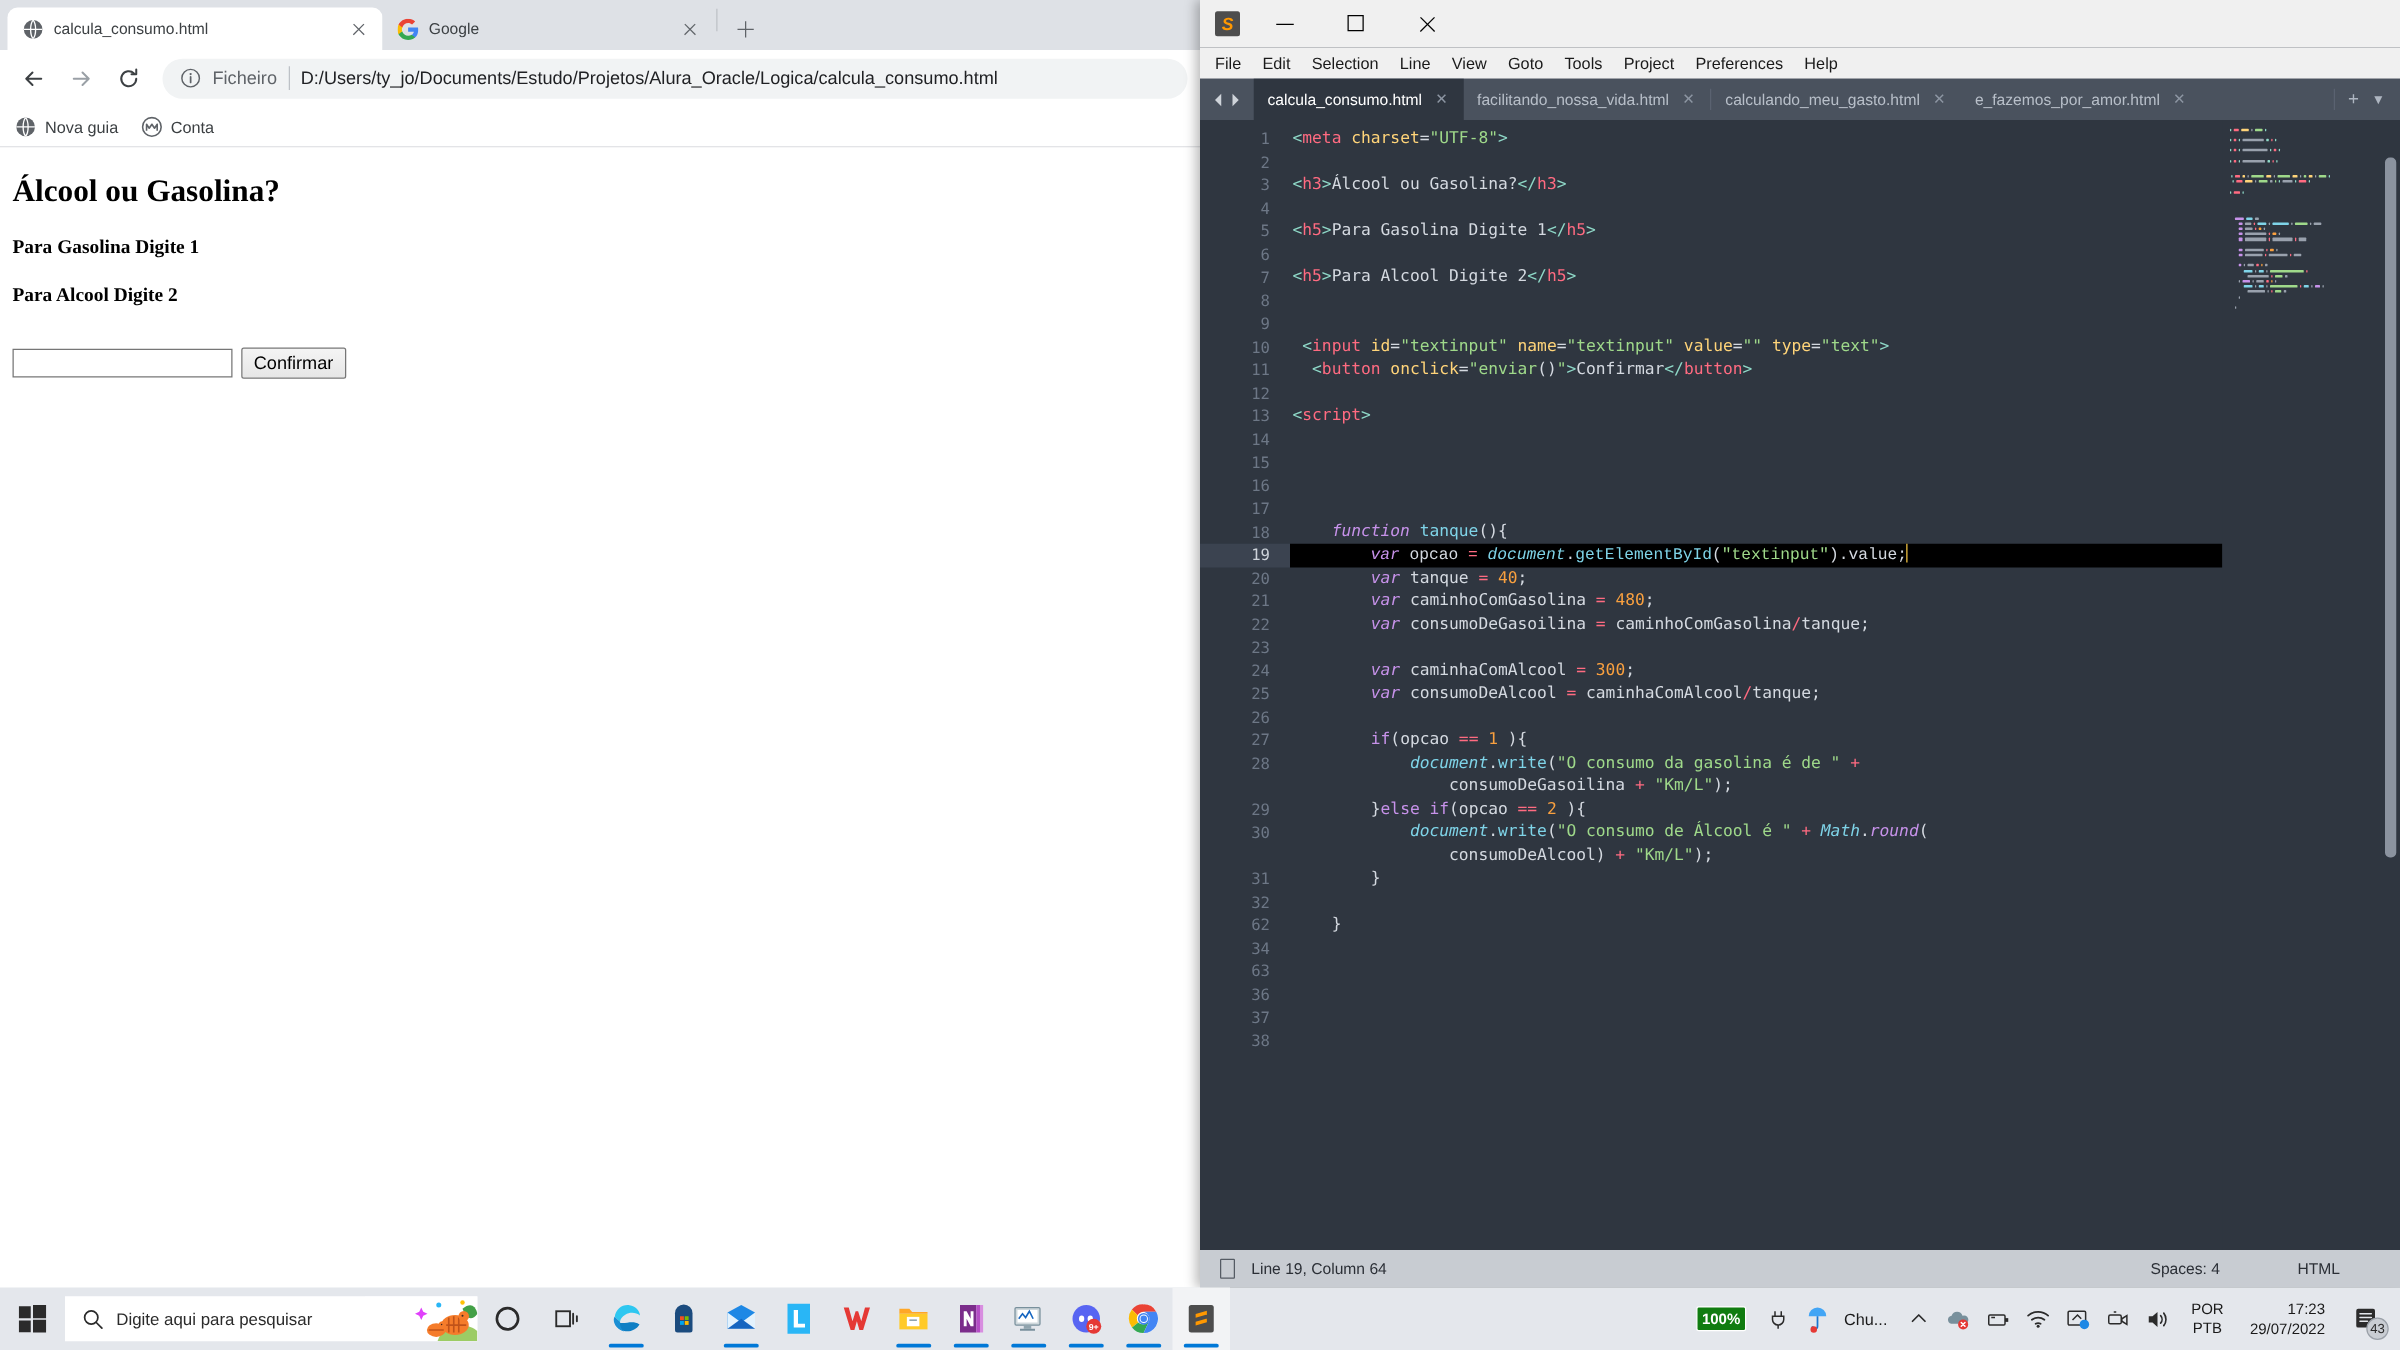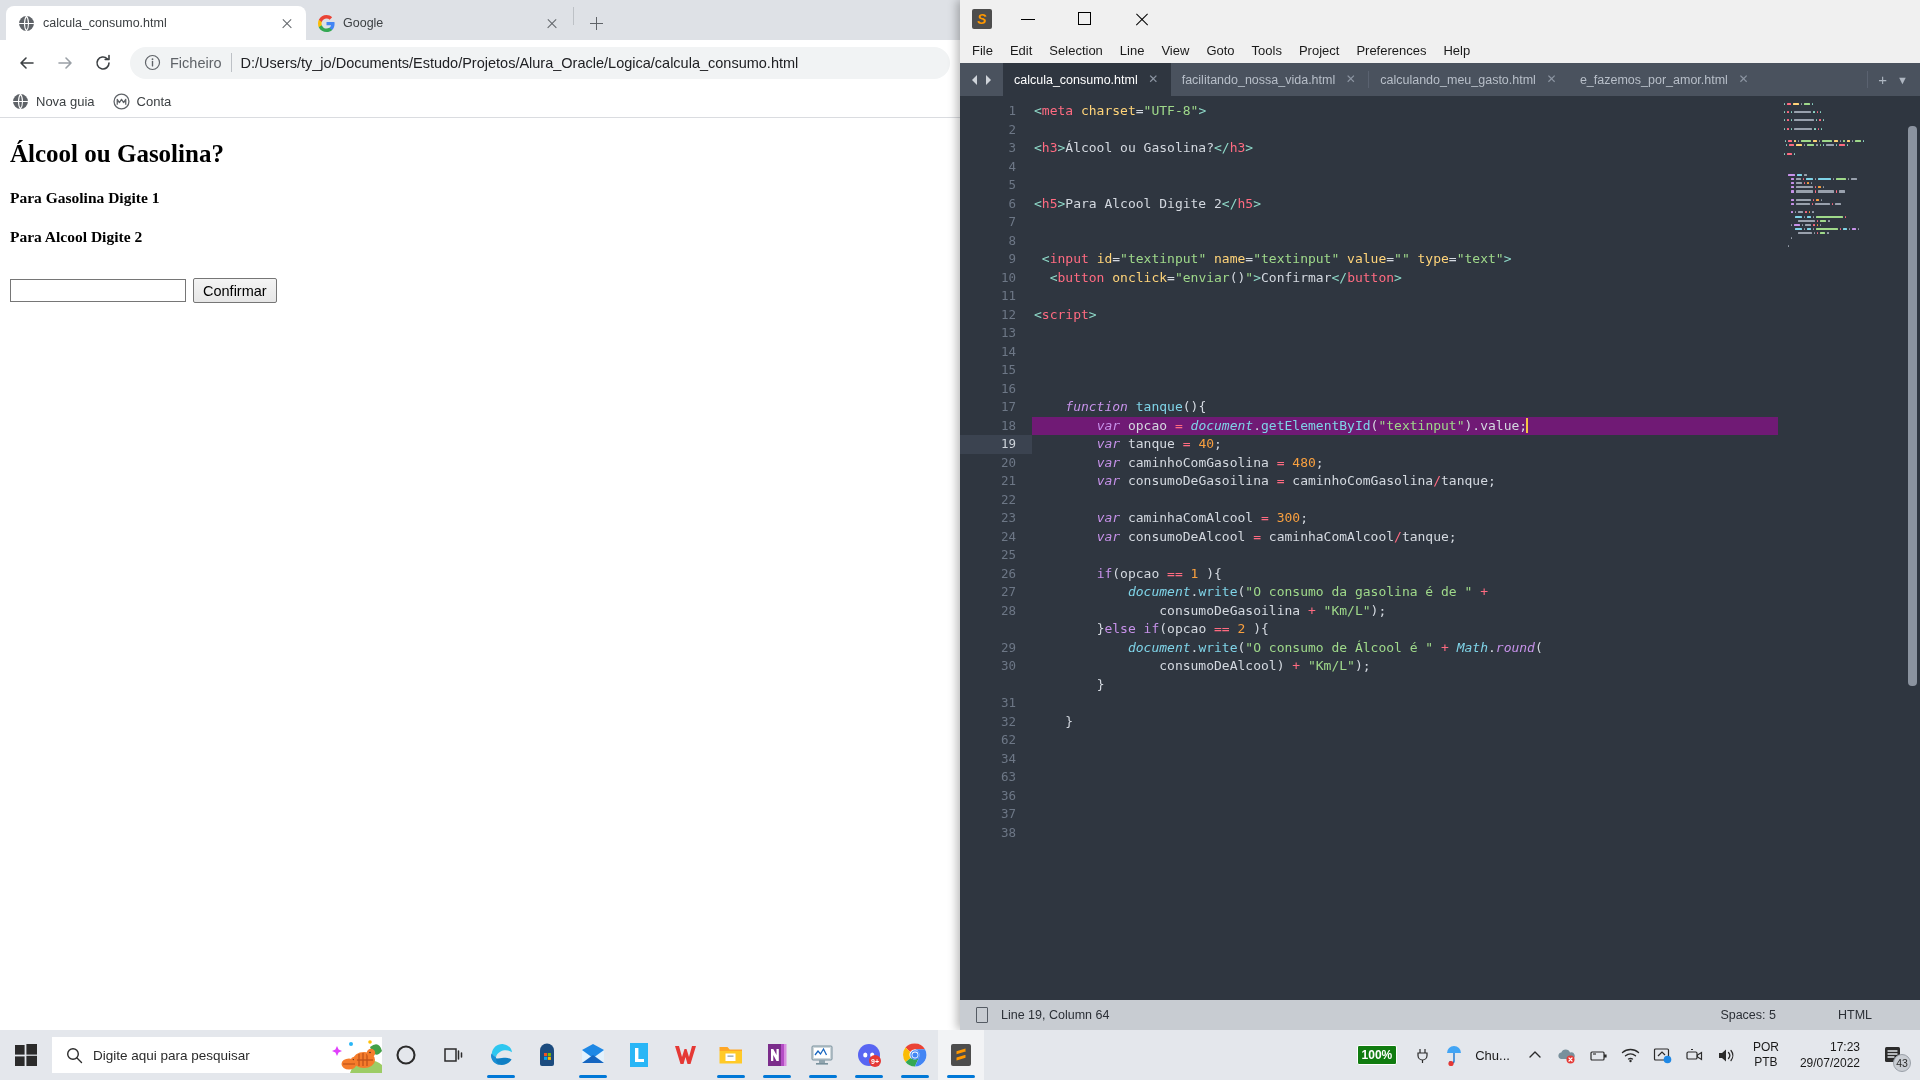--- a/index.html
+++ b/index.html
@@ -164,21 +164,21 @@
   }
   .gut-line.cur { background: #3b4350; color: #cdd3da; }
   .st-code {
     flex: 1; padding-top: 6px; position: relative; overflow: hidden;
     font-size: 13px;
   }
   .code-line {
     height: 18.5px; line-height: 18.5px; white-space: pre; color: #d4d9e0;
     padding-left: 2px;
   }
-  .code-line.cur { background: #701a75; }
+  .code-line.cur { background: #000000; font-family: Liberation Mono, monospace; }
   .st-minimap {
     width: 142px; flex: 0 0 142px; background: #2f3640; position: relative;
     padding: 6px 6px 0 6px; overflow: hidden;
   }
   .mini-line { height: 3.1px; display:flex; gap:2px; align-items:center; margin-bottom:1.1px; }
   .mini-tok { height: 2.1px; border-radius: .5px; }
   .st-scroll {
     position: absolute; right: 3px; top: 30px; width: 9px; height: 560px;
     background: #8b939f; border-radius: 4px;
   }
@@ -448,20 +448,21 @@
           <div class="gut-line">63</div>
           <div class="gut-line">36</div>
           <div class="gut-line">37</div>
           <div class="gut-line">38</div>
         </div>
       <div class="st-code" id="codeview">
           <div class="code-line"><span class="t-brk">&lt;</span><span class="t-tag">meta</span><span class="t-plain"> </span><span class="t-attr">charset</span><span class="t-plain">=</span><span class="t-str">"UTF-8"</span><span class="t-brk">&gt;</span></div>
           <div class="code-line"></div>
           <div class="code-line"><span class="t-brk">&lt;</span><span class="t-tag">h3</span><span class="t-brk">&gt;</span><span class="t-plain">Álcool ou Gasolina?</span><span class="t-brk">&lt;/</span><span class="t-tag">h3</span><span class="t-brk">&gt;</span></div>
           <div class="code-line"></div>
+          <div class="code-line"><span class="t-brk">&lt;</span><span class="t-tag">h5</span><span class="t-brk">&gt;</span><span class="t-plain">Para Gasolina Digite 1</span><span class="t-brk">&lt;/</span><span class="t-tag">h5</span><span class="t-brk">&gt;</span></div>
           <div class="code-line"></div>
           <div class="code-line"><span class="t-brk">&lt;</span><span class="t-tag">h5</span><span class="t-brk">&gt;</span><span class="t-plain">Para Alcool Digite 2</span><span class="t-brk">&lt;/</span><span class="t-tag">h5</span><span class="t-brk">&gt;</span></div>
           <div class="code-line"></div>
           <div class="code-line"></div>
           <div class="code-line"><span class="t-plain"> </span><span class="t-brk">&lt;</span><span class="t-tag">input</span><span class="t-plain"> </span><span class="t-attr">id</span><span class="t-plain">=</span><span class="t-str">"textinput"</span><span class="t-plain"> </span><span class="t-attr">name</span><span class="t-plain">=</span><span class="t-str">"textinput"</span><span class="t-plain"> </span><span class="t-attr">value</span><span class="t-plain">=</span><span class="t-str">""</span><span class="t-plain"> </span><span class="t-attr">type</span><span class="t-plain">=</span><span class="t-str">"text"</span><span class="t-brk">&gt;</span></div>
           <div class="code-line"><span class="t-plain">  </span><span class="t-brk">&lt;</span><span class="t-tag">button</span><span class="t-plain"> </span><span class="t-attr">onclick</span><span class="t-plain">=</span><span class="t-str">"enviar</span><span class="t-punc">()</span><span class="t-str">"</span><span class="t-brk">&gt;</span><span class="t-plain">Confirmar</span><span class="t-brk">&lt;/</span><span class="t-tag">button</span><span class="t-brk">&gt;</span></div>
           <div class="code-line"></div>
           <div class="code-line"><span class="t-brk">&lt;</span><span class="t-tag">script</span><span class="t-brk">&gt;</span></div>
           <div class="code-line"></div>
           <div class="code-line"></div>
@@ -692,21 +693,21 @@
           <div class="mini-line"></div>
           <div class="mini-line"></div>
           <div class="mini-line"></div>
         </div>
     </div>
 
     <div class="st-statusbar">
       <span class="sb-ico"></span>
       <span>Line 19, Column 64</span>
       <span class="sb-right">
-        <span>Spaces: 5</span>
+        <span>Spaces: 4</span>
         <span>HTML</span>
       </span>
     </div>
   </div>
 
   <div class="taskbar">
     <div class="tb-start">
       <svg width="22" height="22" viewBox="0 0 22 22">
         <rect x="0" y="1" width="9.6" height="9.6" fill="#2b2b2b"></rect>
         <rect x="11.4" y="0" width="10.6" height="10.6" fill="#2b2b2b"></rect>

